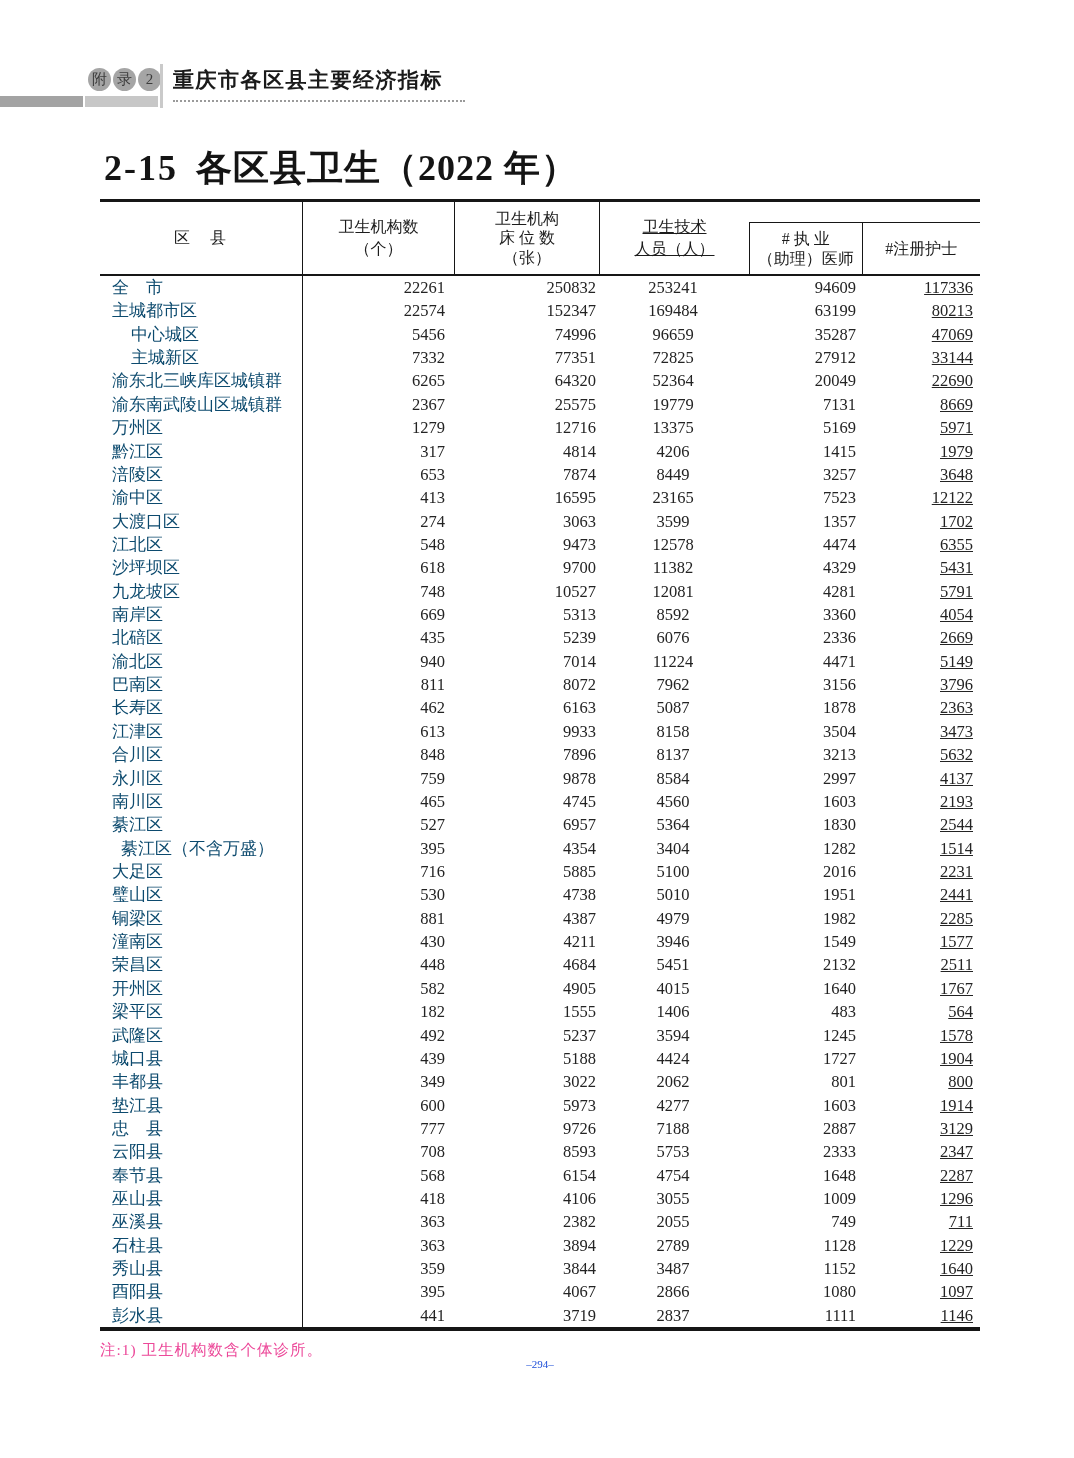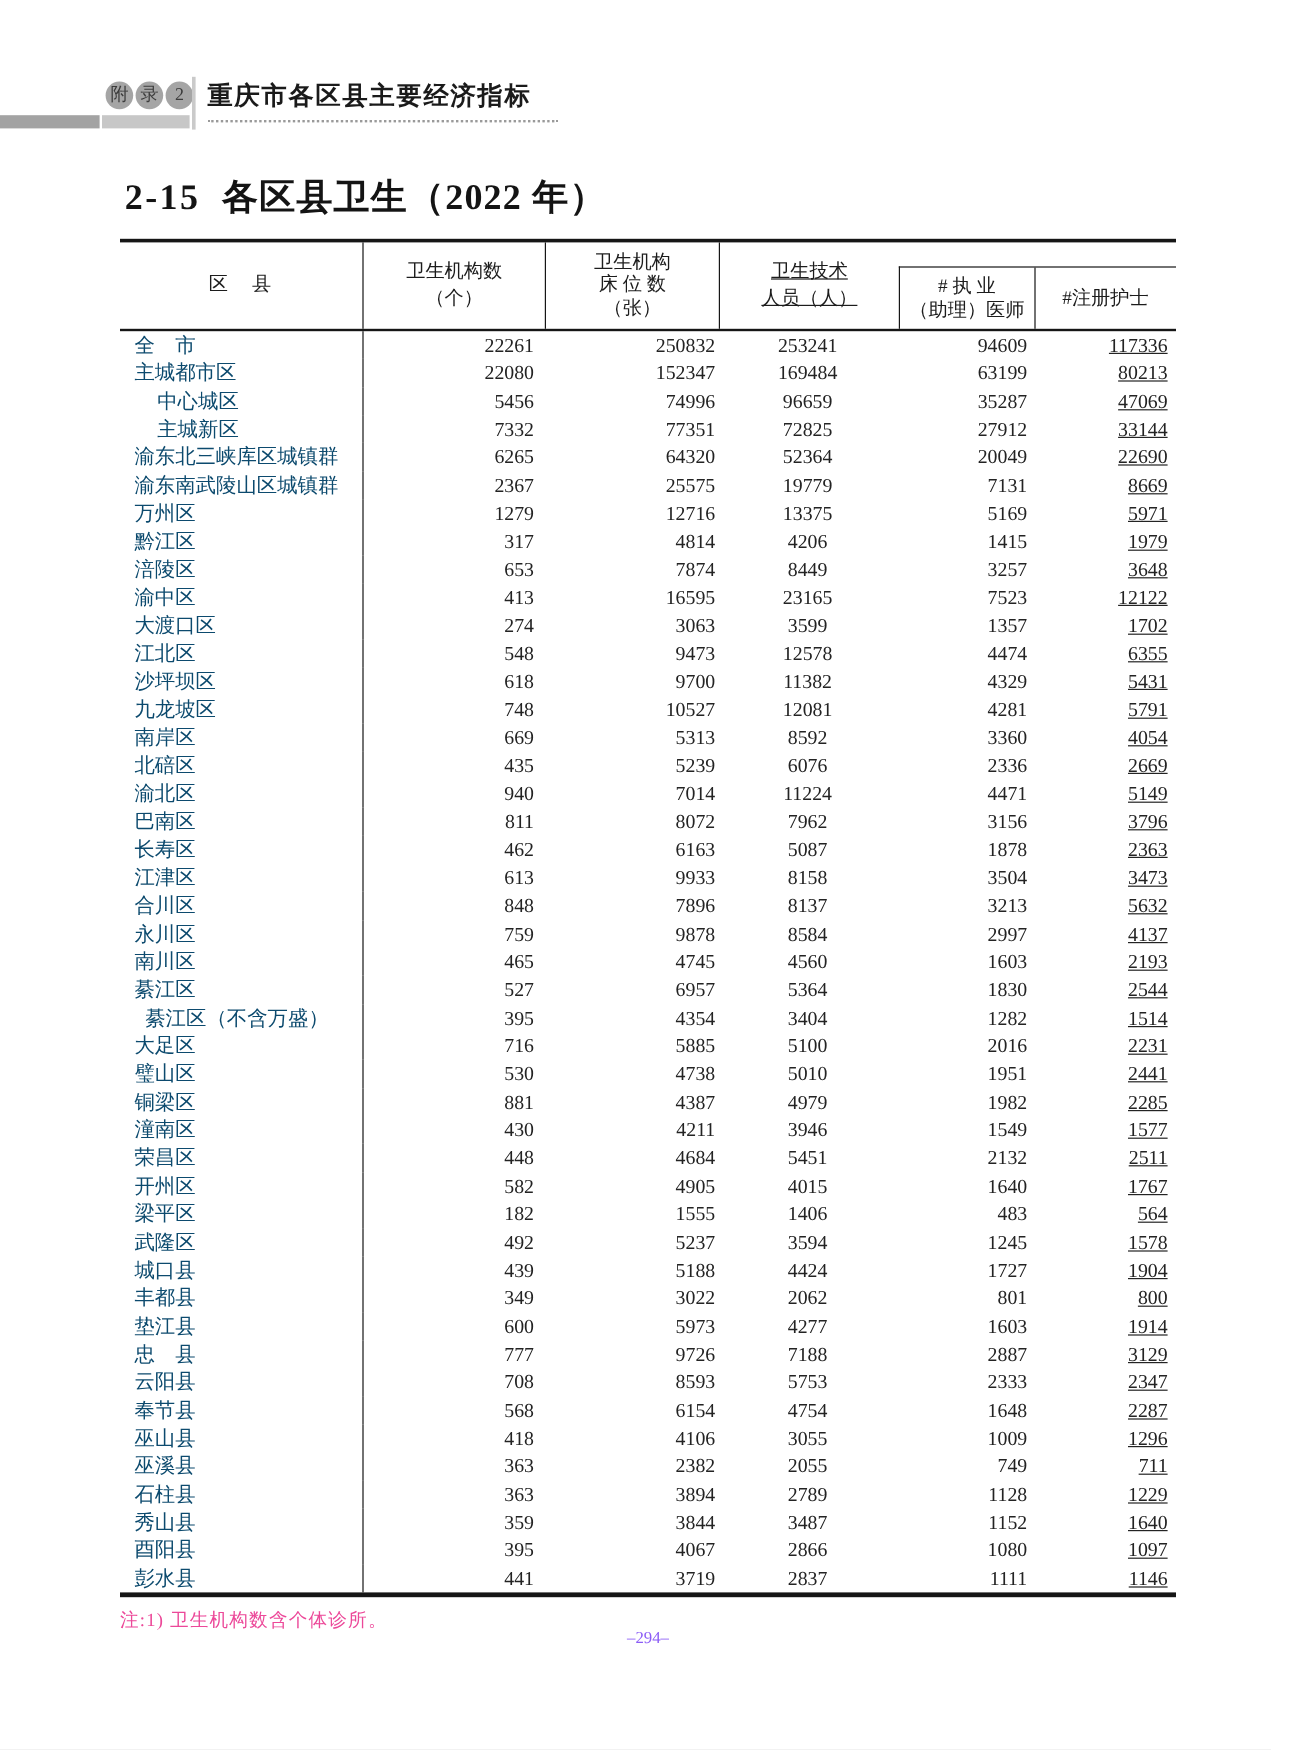--- a/index.html
+++ b/index.html
@@ -11,21 +11,21 @@
   .badge-circle{width:23px;height:23px;border-radius:50%;background:#a5a5a5;color:#3c3c3c;
                 font-size:15px;line-height:23px;text-align:center;}
   .bar-dark{position:absolute;left:0;top:96px;width:83px;height:11px;background:#a3a3a3;}
   .bar-light{position:absolute;left:85px;top:96px;width:73px;height:11px;background:#c7c7c7;}
   .vdivider{position:absolute;left:160px;top:64px;width:3px;height:44px;background:#cacaca;}
   .app-title{position:absolute;left:173px;top:66px;font-family:"Liberation Sans","DejaVu Sans",sans-serif;
              font-weight:bold;font-size:21px;letter-spacing:1.5px;color:#1a1a1a;white-space:nowrap;}
   .dotted{position:absolute;left:173px;top:86px;width:292px;height:14px;border-bottom:2px dotted #9a9a9a;}
 
   
-  .page-title{position:absolute;left:104px;top:144px;font-weight:bold;font-size:30px;
+  .page-title{position:absolute;left:104px;top:144px;font-weight:bold;font-size:36px;
               letter-spacing:1px;white-space:nowrap;color:#141414;}
   .page-title .num{letter-spacing:2px;margin-right:18px;}
 
   
   .stats-table{position:absolute;left:100px;top:199px;width:880px;}
   .thead{display:flex;height:72px;border-top:3.5px solid #161616;border-bottom:2.5px solid #161616;
          font-size:16px;}
   .th{box-sizing:border-box;display:flex;flex-direction:column;justify-content:center;
       align-items:center;text-align:center;line-height:22px;}
   .th span{display:block;}
@@ -46,21 +46,21 @@
   .td-label.lvl2{padding-left:31px;}
   .td-num{box-sizing:border-box;text-align:right;font-size:16.5px;line-height:23.36px;color:#232323;}
   .c1{width:152px;padding-right:10px;}
   .c2{width:145px;padding-right:4px;}
   .c3{width:149px;padding-right:3px;text-align:center;}
   .c4{width:113px;padding-right:6px;}
   .c5{width:118px;padding-right:7px;text-decoration:underline;}
 
   
   .footnote{position:absolute;left:100px;top:1340px;font-size:15.5px;letter-spacing:1px;color:#ec4899;}
-  .pageno{position:absolute;left:100px;top:1358px;width:880px;text-align:center;font-size:14px;color:#8b5cf6;}
+  .pageno{position:absolute;left:100px;top:1358px;width:880px;text-align:center;font-size:11px;color:#1d4ed8;}
 </style>
 </head>
 <body>
 
 <div class="page">
 
   <div class="bar-dark"></div>
   <div class="bar-light"></div>
   <div class="badge-row">
     <div class="badge-circle">附</div>
@@ -108,21 +108,21 @@
     <div class="td-label">全　市</div>
     <div class="td-num c1">22261</div>
     <div class="td-num c2">250832</div>
     <div class="td-num c3">253241</div>
     <div class="td-num c4">94609</div>
     <div class="td-num c5">117336</div>
   </div>
 
   <div class="tr">
     <div class="td-label">主城都市区</div>
-    <div class="td-num c1">22080</div>
+    <div class="td-num c1">22574</div>
     <div class="td-num c2">152347</div>
     <div class="td-num c3">169484</div>
     <div class="td-num c4">63199</div>
     <div class="td-num c5">80213</div>
   </div>
 
   <div class="tr">
     <div class="td-label lvl2">中心城区</div>
     <div class="td-num c1">5456</div>
     <div class="td-num c2">74996</div>

